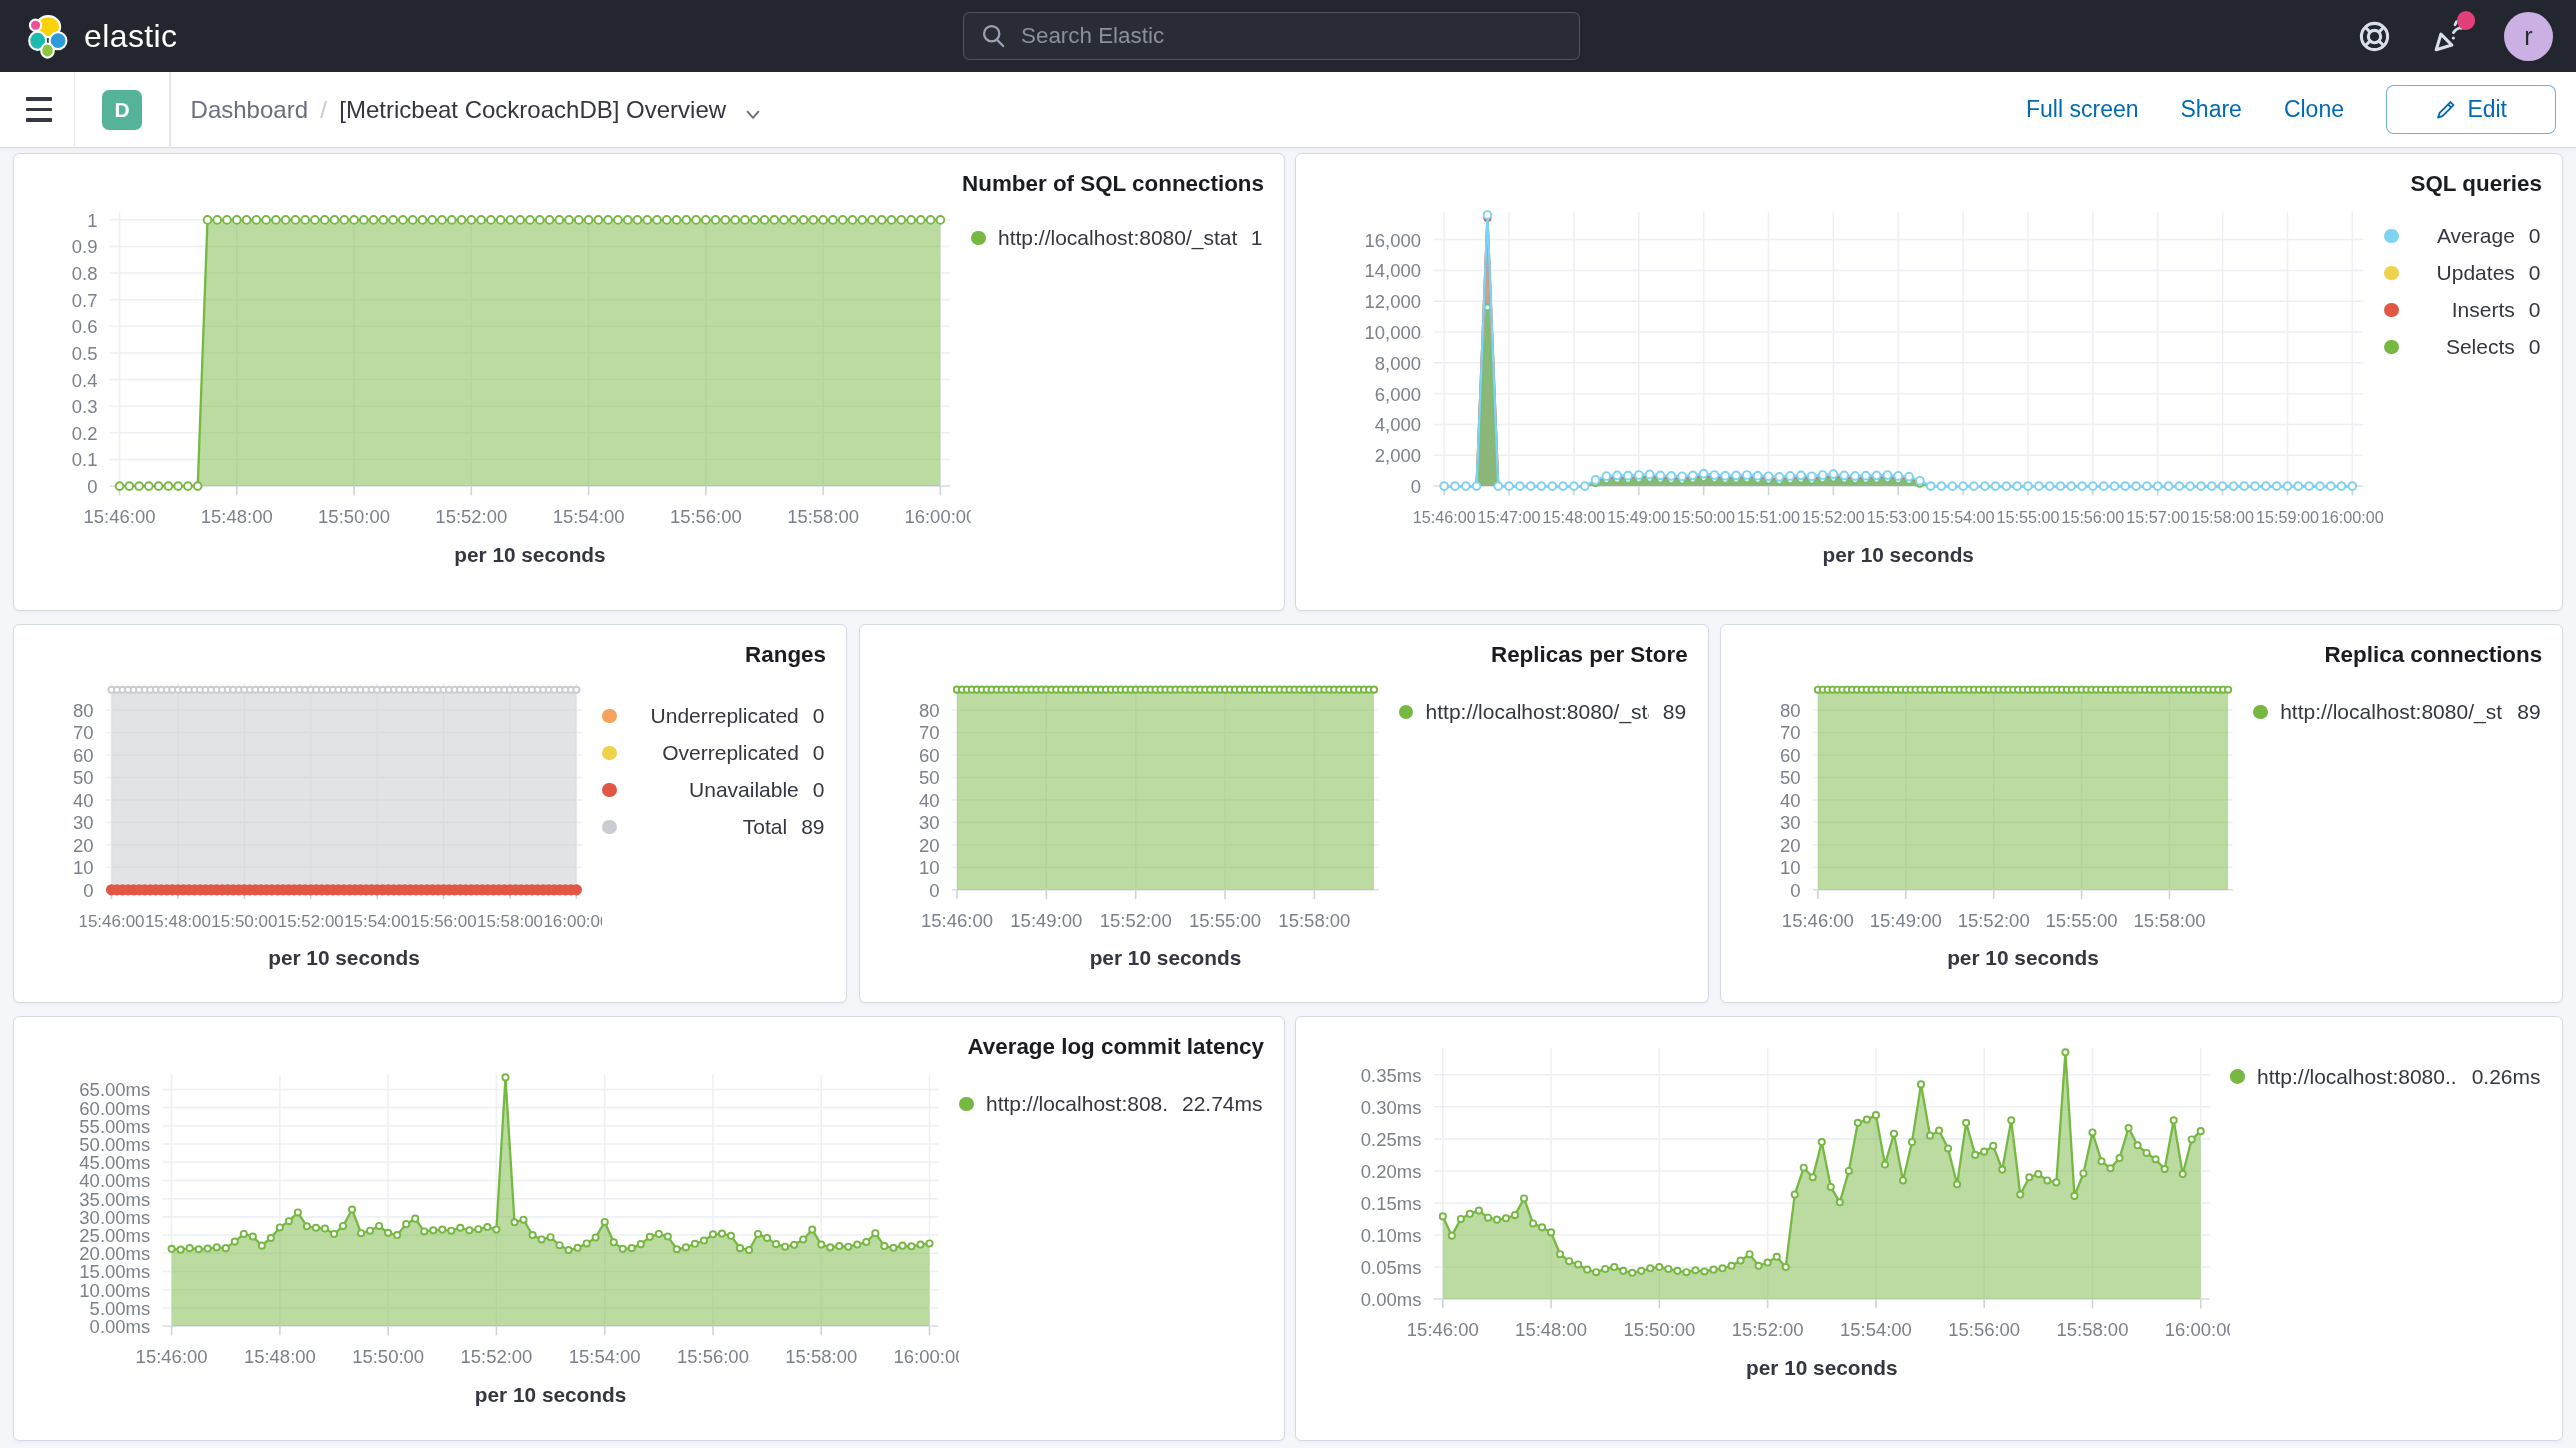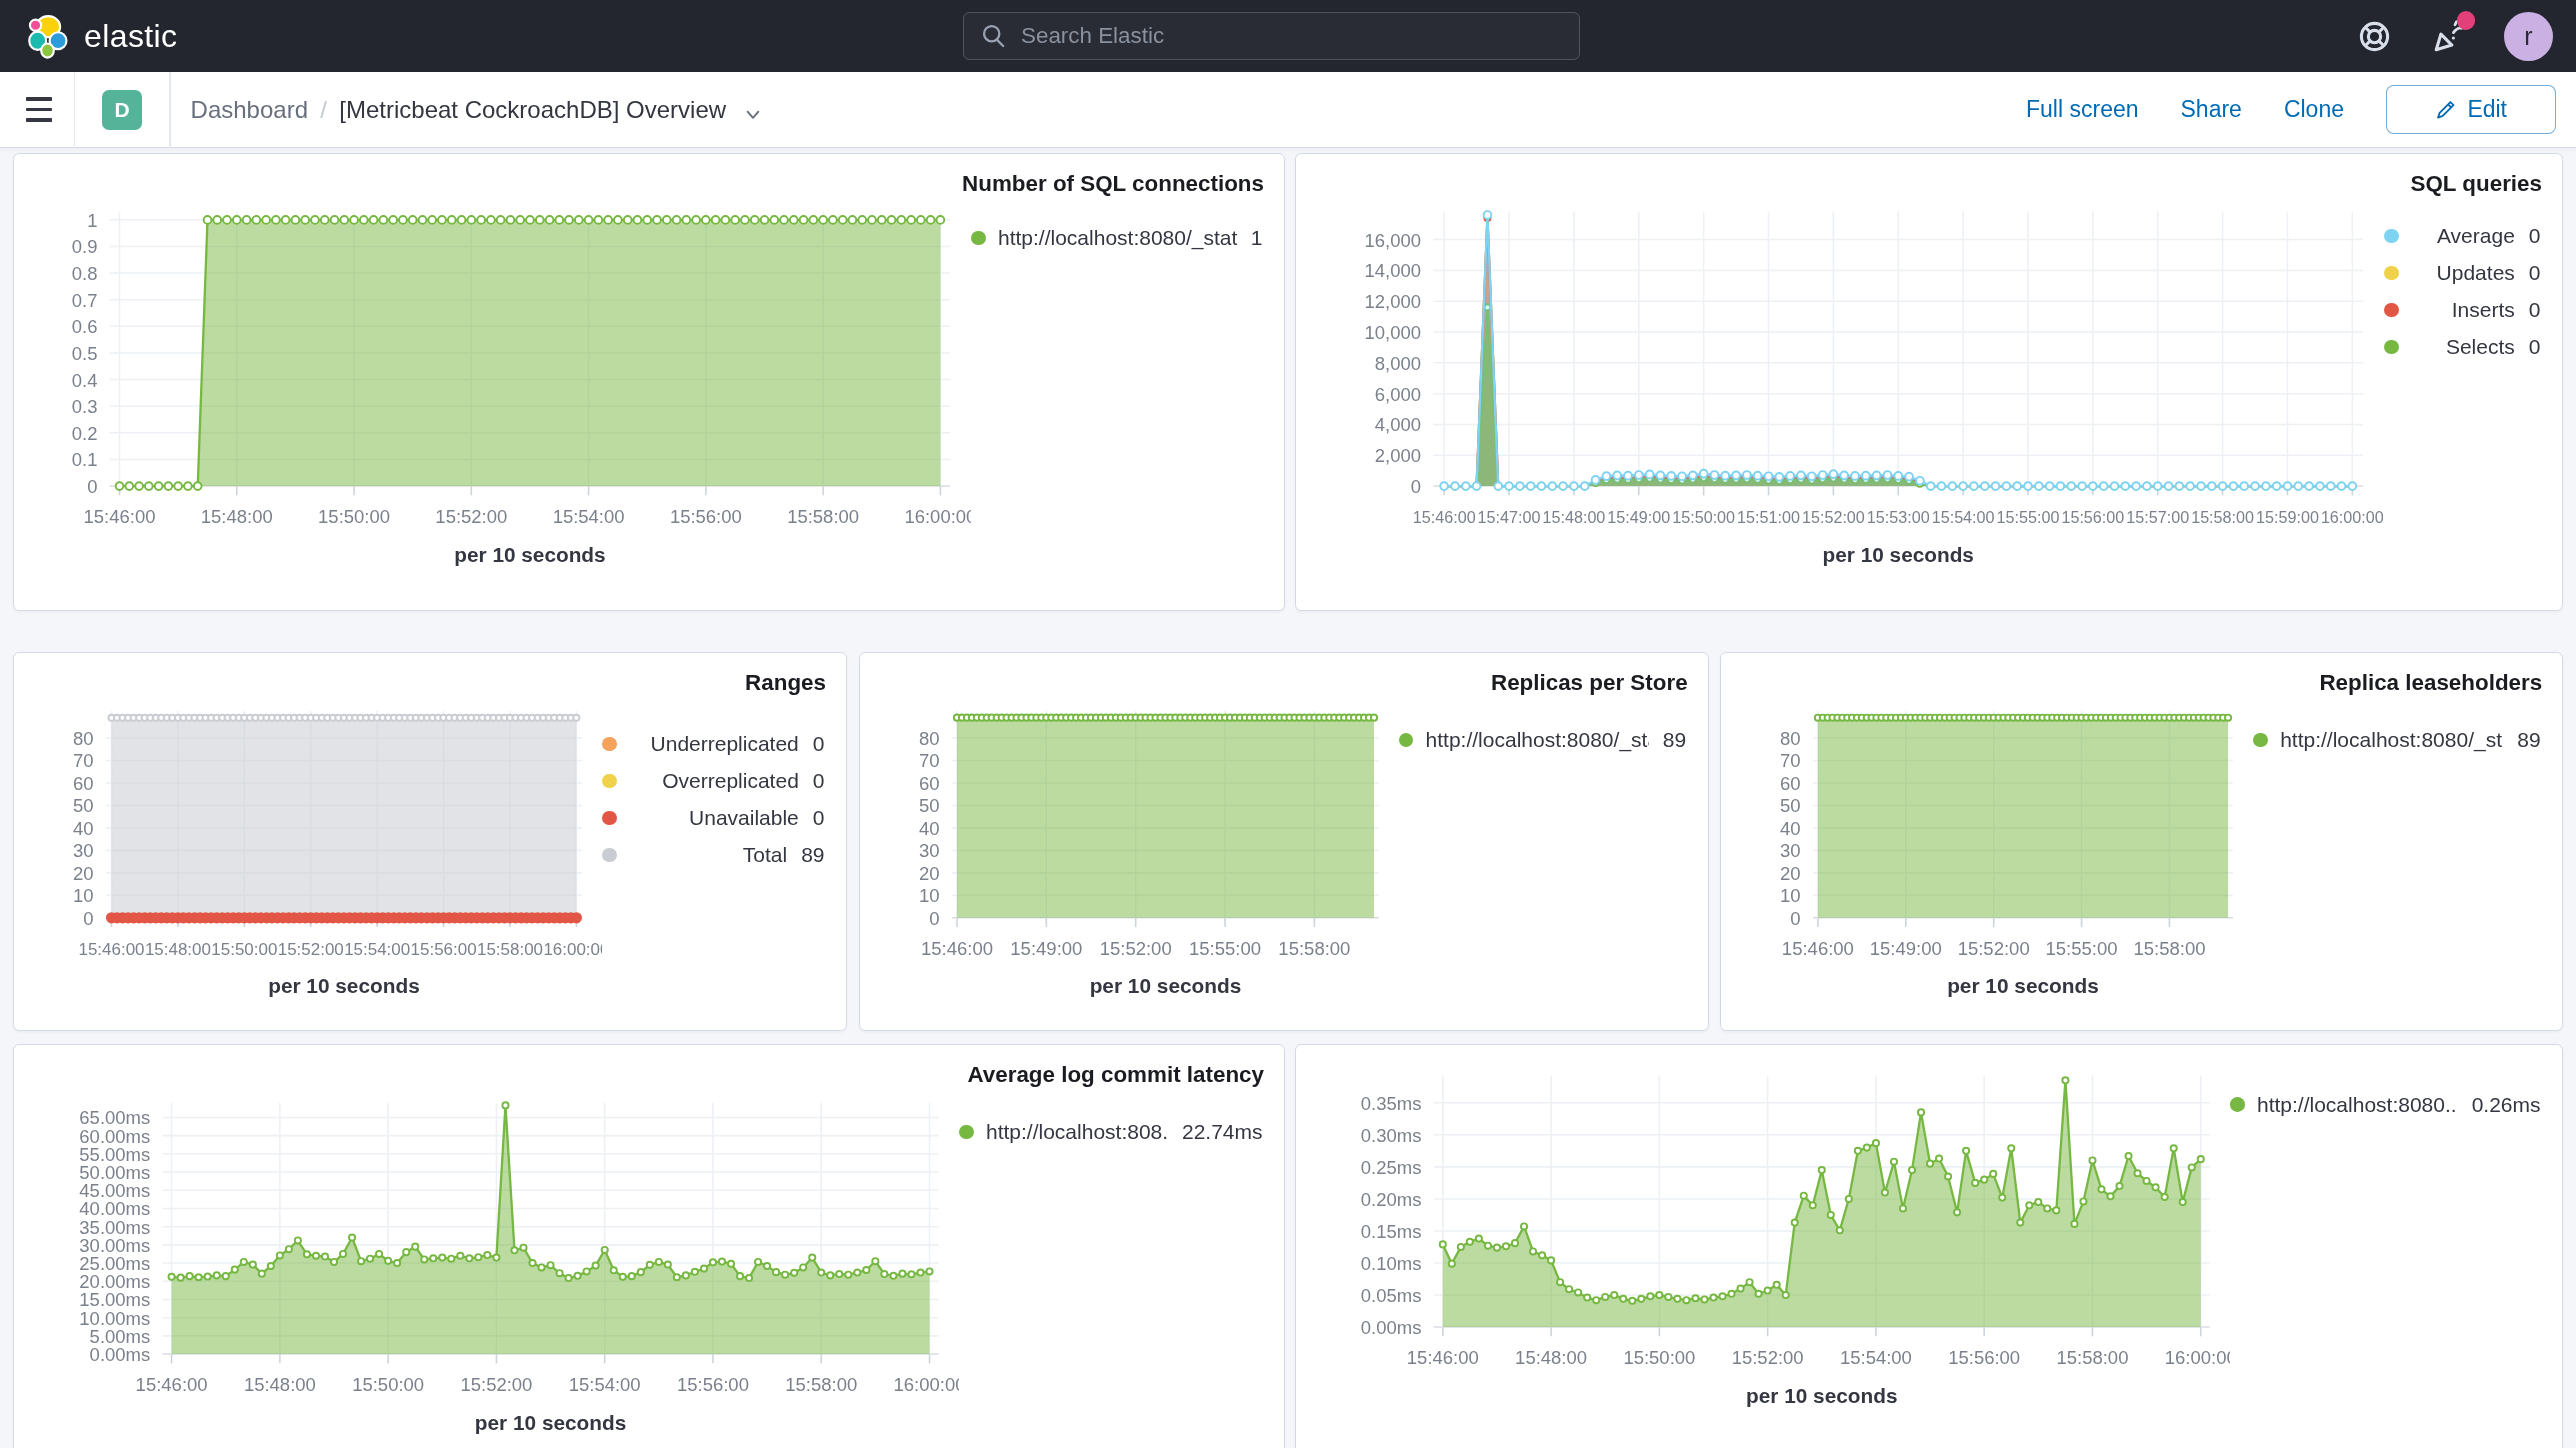--- a/index.html
+++ b/index.html
@@ -55,21 +55,21 @@
   .nav-link { color:#006bb4; font-size:23px; cursor:pointer; white-space:nowrap; }
   .edit-btn {
     display:flex; align-items:center; gap:10.8px; justify-content:center;
     width:170px; height:49px; border:1.5px solid rgba(0,107,180,.55); border-radius:7.7px;
     color:#006bb4; font-size:23px; font-weight:500; background:#fff; cursor:pointer;
   }
   
   .content { padding:4.6px 13px 7px; display:flex; flex-direction:column; gap:13px; }
   .row { display:grid;text-align:right; }
   #row1 { grid-template-columns:1272px 1268px; gap:10px; height:458px; }
-  #row2 { grid-template-columns:834px 850px 843px; gap:11.6px; height:379px;margin-top:28px; }
+  #row2 { grid-template-columns:834px 850px 843px; gap:11.6px; height:379px; }
   #row3 { grid-template-columns:1272px 1268px; gap:10px; height:425px; }
   .panel {
     background:#fff; border:1.5px solid #d3dae6; border-radius:6.2px;
     padding:17px 20px 0; overflow:hidden;
     box-shadow:0 1.5px 3.1px rgba(0,0,0,.03);
   }
   .panel-title { margin:0 0 1.5px; font-size:22.4px; font-weight:bold; color:#1a1c21; }
   .chart-wrap { display:flex; }
   .chart-holder { flex:1; min-width:0; }
   .legend { flex:none; display:flex; flex-direction:column; padding-right:1.5px; }
@@ -1046,21 +1046,21 @@
           <div class="legend" style="width: 289px; padding-top: 31px;">
             <div class="legend-item">
               <span class="legend-dot" style="background:#77b843"></span>
               <span class="legend-label">http://localhost:8080/_sta...</span>
               <span class="legend-value">89</span>
             </div>
           </div>
         </div>
     </div>
     <div class="panel">
-      <h3 class="panel-title">Replica leaseholders</h3>
+      <h3 class="panel-title">Replica connections</h3>
       <div class="chart-wrap">
           <div class="chart-holder"><svg width="511" height="312" viewBox="0 0 662 404">
               <line x1="92" y1="286" x2="636" y2="286" stroke="#d8dce2" stroke-width="2"></line>
               <line x1="92" y1="256.8695652173913" x2="636" y2="256.8695652173913" stroke="#edf0f4" stroke-width="2"></line>
               <line x1="92" y1="227.73913043478262" x2="636" y2="227.73913043478262" stroke="#edf0f4" stroke-width="2"></line>
               <line x1="92" y1="198.6086956521739" x2="636" y2="198.6086956521739" stroke="#edf0f4" stroke-width="2"></line>
               <line x1="92" y1="169.47826086956522" x2="636" y2="169.47826086956522" stroke="#edf0f4" stroke-width="2"></line>
               <line x1="92" y1="140.34782608695653" x2="636" y2="140.34782608695653" stroke="#edf0f4" stroke-width="2"></line>
               <line x1="92" y1="111.21739130434781" x2="636" y2="111.21739130434781" stroke="#edf0f4" stroke-width="2"></line>
               <line x1="92" y1="82.08695652173913" x2="636" y2="82.08695652173913" stroke="#edf0f4" stroke-width="2"></line>

